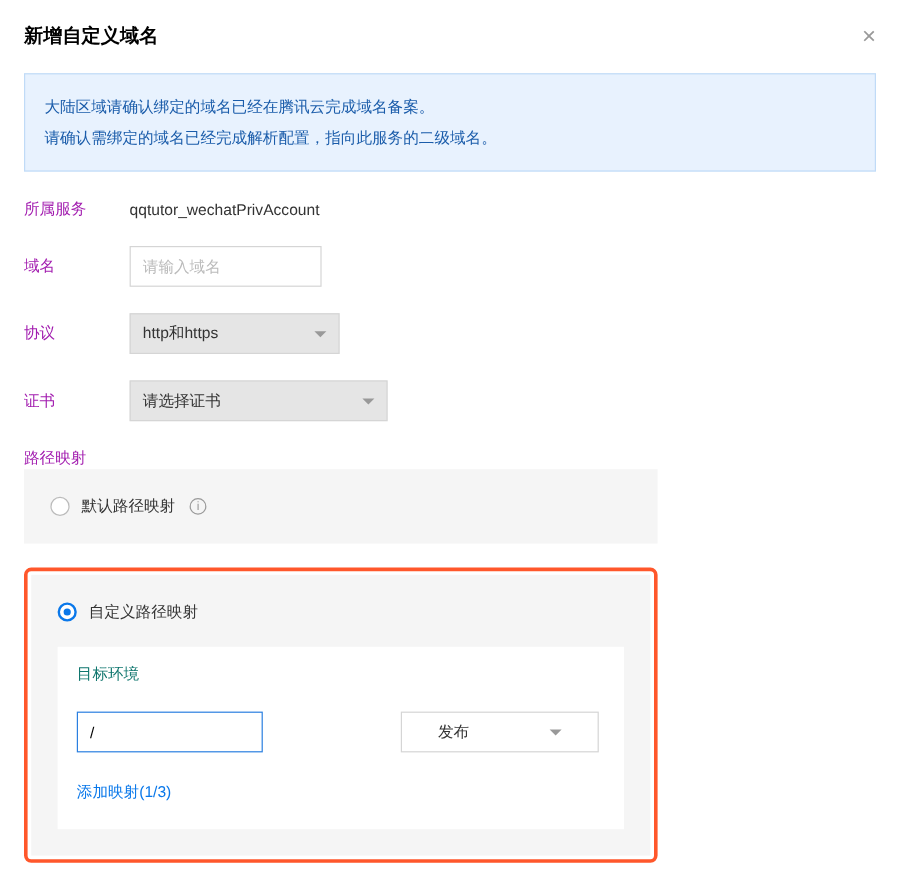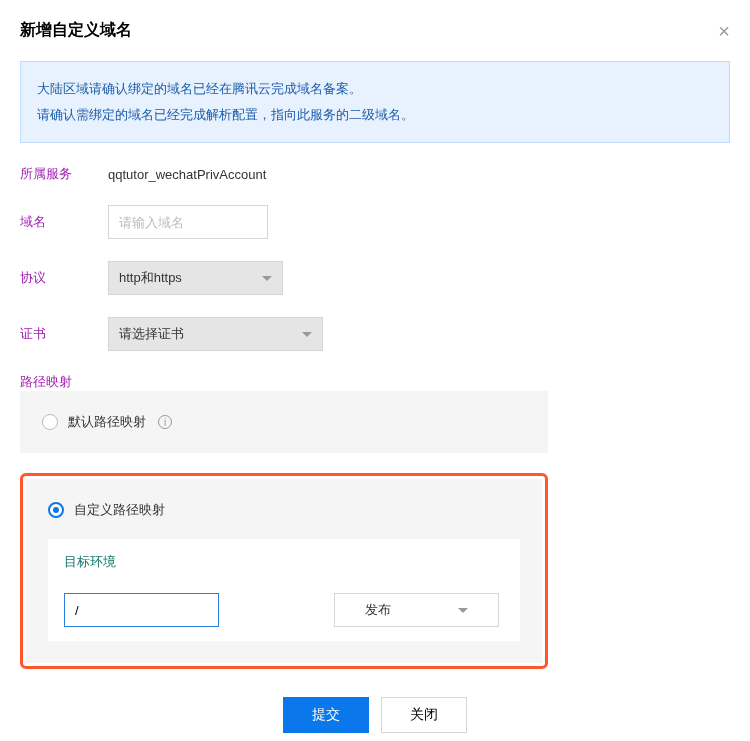--- a/index.html
+++ b/index.html
@@ -115,20 +115,23 @@
               <div class="col1">
                 <input class="path-input" value="/" style="">
               </div>
               <div class="col2">
                 <div class="env-select">
                   <span class="sval">发布</span>
                   <span class="caret"></span>
                 </div>
               </div>
             </div>
+            <div class="add-link">
+              <a>添加映射(1/3)</a>
+            </div>
           </div>
         </div>
       </div>
 
     </div>
   </div>
 
   <div class="footer">
     <button class="btn primary">提交</button>
     <button class="btn">关闭</button>

